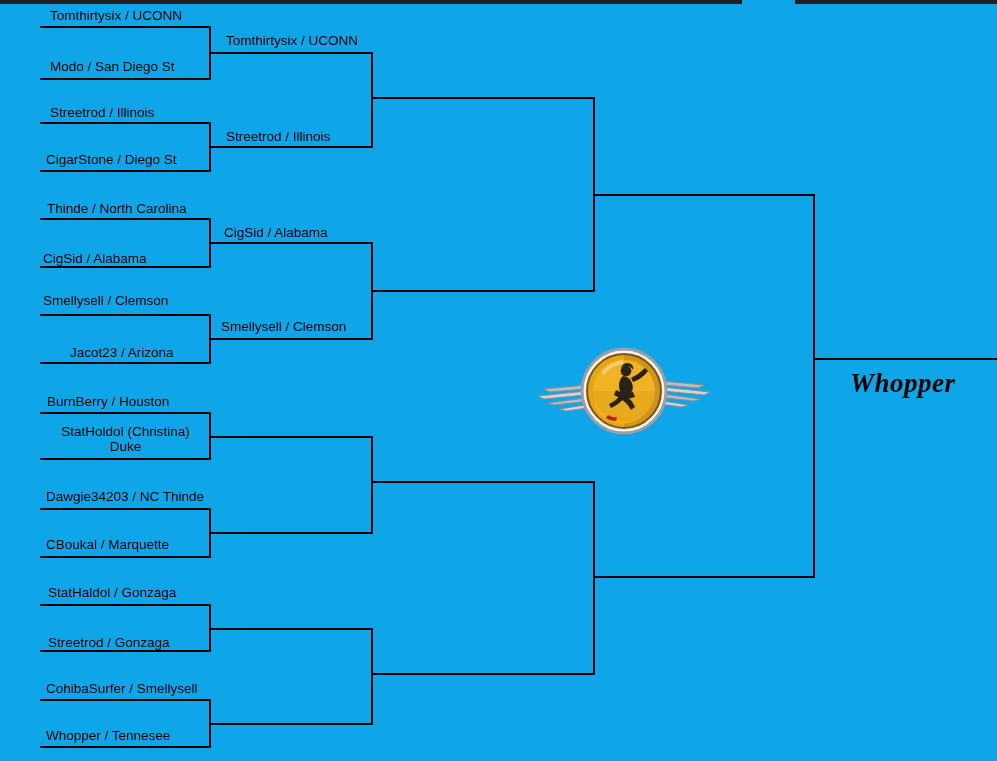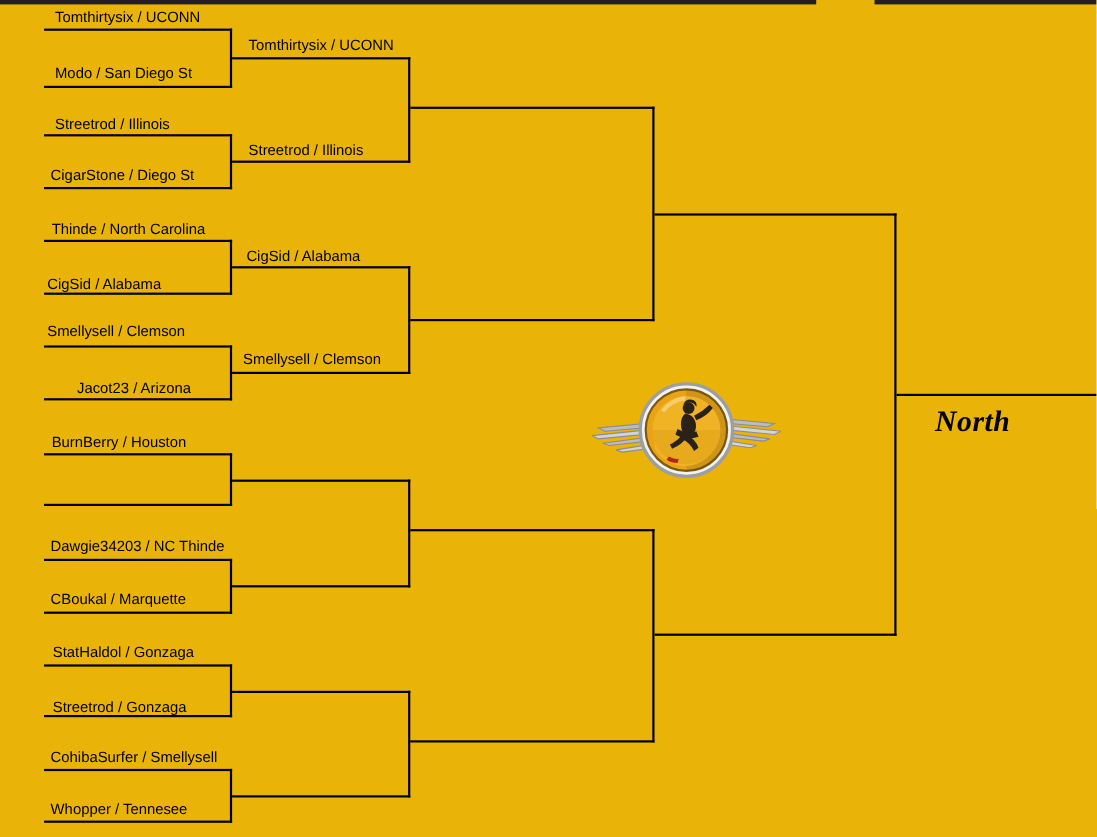--- a/index.html
+++ b/index.html
@@ -7,21 +7,21 @@
     padding: 0;
     background: #ffffff;
   }
   body {
     font-family: "Liberation Sans", sans-serif;
   }
   #bracket {
     position: relative;
     width: 997px;
     height: 761px;
-    background: #eab308;
+    background: #0ea5e9;
     overflow: hidden;
   }
   .topbar-dark {
     position: absolute;
     background: #231f20;
   }
   .line {
     position: absolute;
     background: #000000;
   }
@@ -134,20 +134,21 @@
   <div class="slot" style="left:50px; top:105px;">Streetrod / Illinois</div>
   <div class="slot" style="left:46px; top:152px;">CigarStone / Diego St</div>
 
   <div class="slot" style="left:47px; top:201px;text-align:right;">Thinde / North Carolina</div>
   <div class="slot" style="left:43px; top:251px;">CigSid / Alabama</div>
 
   <div class="slot" style="left:43px; top:293px;">Smellysell / Clemson</div>
   <div class="slot" style="left:43px; top:345px;margin-left:27px;">Jacot23 / Arizona</div>
 
   <div class="slot" style="left:47px; top:394px;">BurnBerry / Houston</div>
+  <div class="slot two-line" style="left:48px; top:424px; width:155px;">StatHoldol (Christina) Duke</div>
 
   <div class="slot" style="left:46px; top:489px;">Dawgie34203 / NC Thinde</div>
   <div class="slot" style="left:46px; top:537px;">CBoukal / Marquette</div>
 
   <div class="slot" style="left:48px; top:585px;">StatHaldol / Gonzaga</div>
   <div class="slot" style="left:48px; top:635px;">Streetrod / Gonzaga</div>
 
   <div class="slot" style="left:46px; top:681px;">CohibaSurfer / Smellysell</div>
   <div class="slot" style="left:46px; top:728px;">Whopper / Tennesee</div>
 
@@ -164,21 +165,21 @@
   <div class="slot" style="left:224px; top:706px;"></div>
 
   <div class="slot" style="left:388px; top:78px;"></div>
   <div class="slot" style="left:388px; top:272px;"></div>
   <div class="slot" style="left:388px; top:463px;"></div>
   <div class="slot" style="left:388px; top:655px;"></div>
 
   <div class="slot" style="left:610px; top:176px;"></div>
   <div class="slot" style="left:610px; top:558px;"></div>
 
-  <div class="winner-label" style="left:850px; top:368px;">North</div>
+  <div class="winner-label" style="left:850px; top:368px;">Whopper</div>
 
   <div class="logo">
     <svg width="172" height="92" viewBox="0 0 172 92" xmlns="http://www.w3.org/2000/svg">
 
       <g>
         <path d="M6 44 L70 38 L70 42 L12 47 Z" fill="#b9bcc0" stroke="#8a8d92" stroke-width="1"></path>
         <path d="M0 51 L68 44 L68 48 L6 54 Z" fill="#d2d5d8" stroke="#8a8d92" stroke-width="1"></path>
         <path d="M10 58 L70 50 L70 54 L16 60 Z" fill="#b9bcc0" stroke="#8a8d92" stroke-width="1"></path>
         <path d="M22 64 L72 56 L72 60 L28 66 Z" fill="#d2d5d8" stroke="#8a8d92" stroke-width="1"></path>
       </g>

